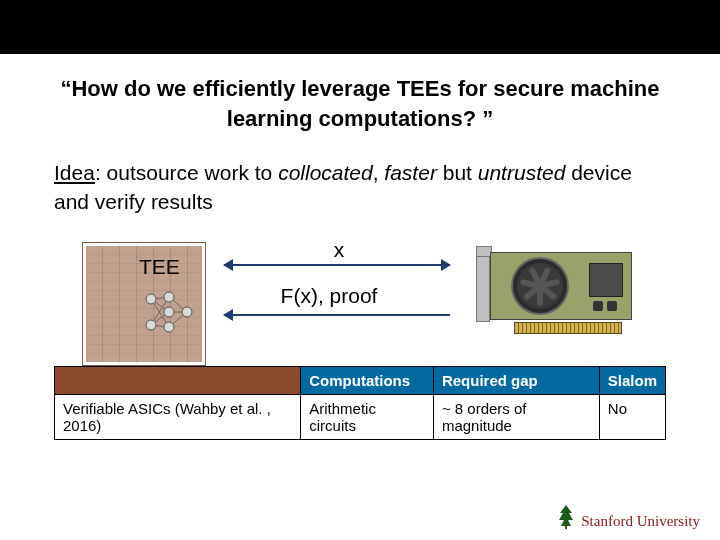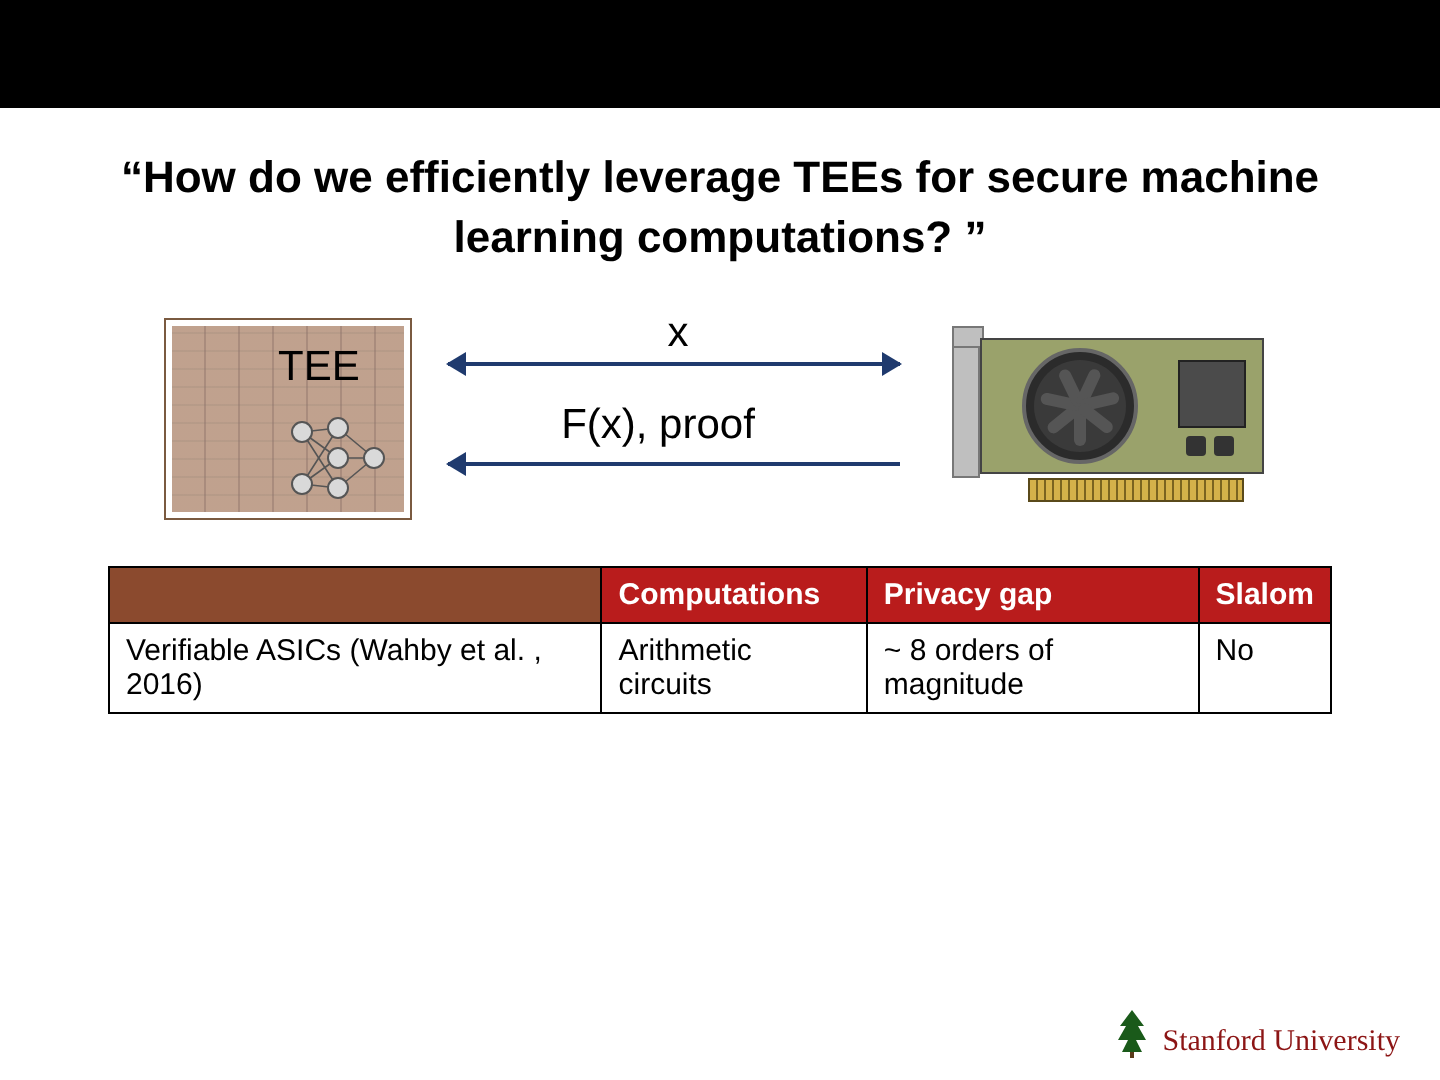--- a/index.html
+++ b/index.html
@@ -18,21 +18,21 @@
   .idea {
     margin-top: 26px; font-size: 21px; line-height: 1.35;
   }
   .idea .u { text-decoration: underline; }
   .idea .it { font-style: italic; }
   .diagram {
     margin-top: 20px; height: 112px; position: relative;
   }
   .tee-box {
     position: absolute; left: 28px; top: 6px;
-    width: 124px; height: 101px;
+    width: 124px; height: 124px;
     border: 1.5px solid #7a5a40;
   }
   .tee-label {
     position: absolute; left: 56px; top: 12px;
     font-size: 21px;
   }
   .brick {
     position: absolute; inset: 3px;
     background:
       linear-gradient(#b08868 0 0) padding-box,
@@ -106,39 +106,42 @@
     background: repeating-linear-gradient(90deg,#d4b24a 0 3px,#7a6420 3px 4px);
     border: 1px solid #5a4a1a;
   }
   table.spec {
     margin-top: 18px; width: 100%; border-collapse: collapse;
     font-size: 15px;
   }
   table.spec th, table.spec td {
     border: 1px solid #000; padding: 5px 8px; text-align: left; vertical-align: top;
   }
-  table.spec th { background: #b91c1c; color: #fff; font-weight: bold; }
+  table.spec th { background: #0369a1; color: #fff; font-weight: bold; }
   table.spec th.blank { background: #8b4a2e; }
   .logo {
     position: absolute; right: 20px; bottom: 10px;
     display: flex; align-items: flex-end; gap: 6px;
     color: #8C1515; font-family: Georgia, 'Times New Roman', serif;
     font-size: 15px;
   }
   .logo svg { display: block; }
 </style>
 </head>
 <body>
 
 <div class="blackbar"></div>
 
 <div class="content">
 
   <div class="title">“How do we efficiently leverage TEEs for secure machine learning computations? ”</div>
 
+  <div class="idea">
+    <span class="u">Idea</span><span>: outsource work to </span><span class="it">collocated</span><span>, </span><span class="it">faster</span><span> but </span><span class="it">untrusted</span><span> device and verify results</span>
+  </div>
 
   <div class="diagram">
     <div class="tee-box">
       <div class="brick"></div>
       <div class="tee-label">TEE</div>
       <div class="nn">
         <svg viewBox="0 0 56 46">
           <line x1="10" y1="10" x2="28" y2="8"></line>
             <line x1="10" y1="10" x2="28" y2="23"></line>
             <line x1="10" y1="10" x2="28" y2="38"></line>
@@ -181,21 +184,21 @@
       </div>
       <div class="edge"></div>
     </div>
   </div>
 
   <table class="spec">
     <thead>
       <tr>
         <th class="blank"></th>
         <th>Computations</th>
-        <th>Privacy gap</th>
+        <th>Required gap</th>
         <th>Slalom</th>
       </tr>
     </thead>
     <tbody>
       <tr>
         <td>Verifiable ASICs (Wahby et al. , 2016)</td>
         <td>Arithmetic circuits</td>
         <td>~ 8 orders of magnitude</td>
         <td>No</td>
       </tr>

